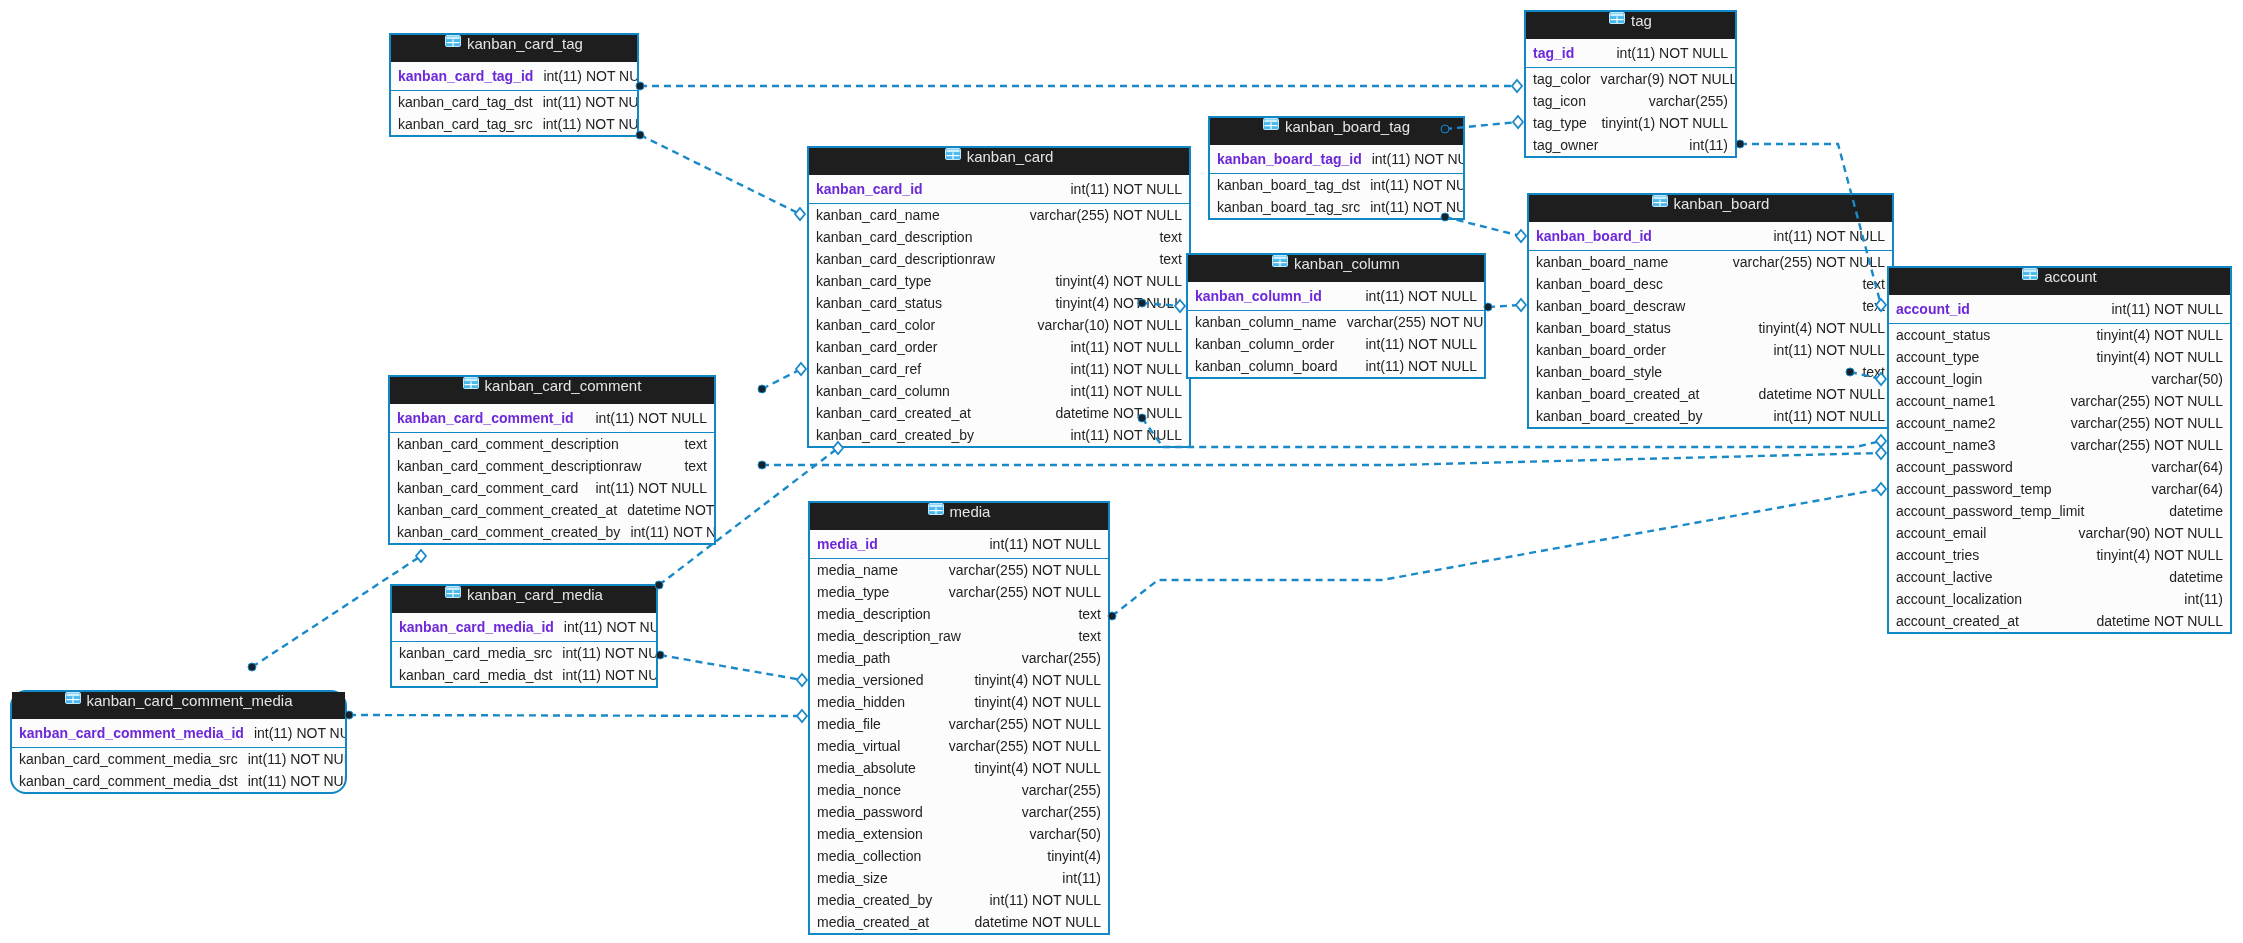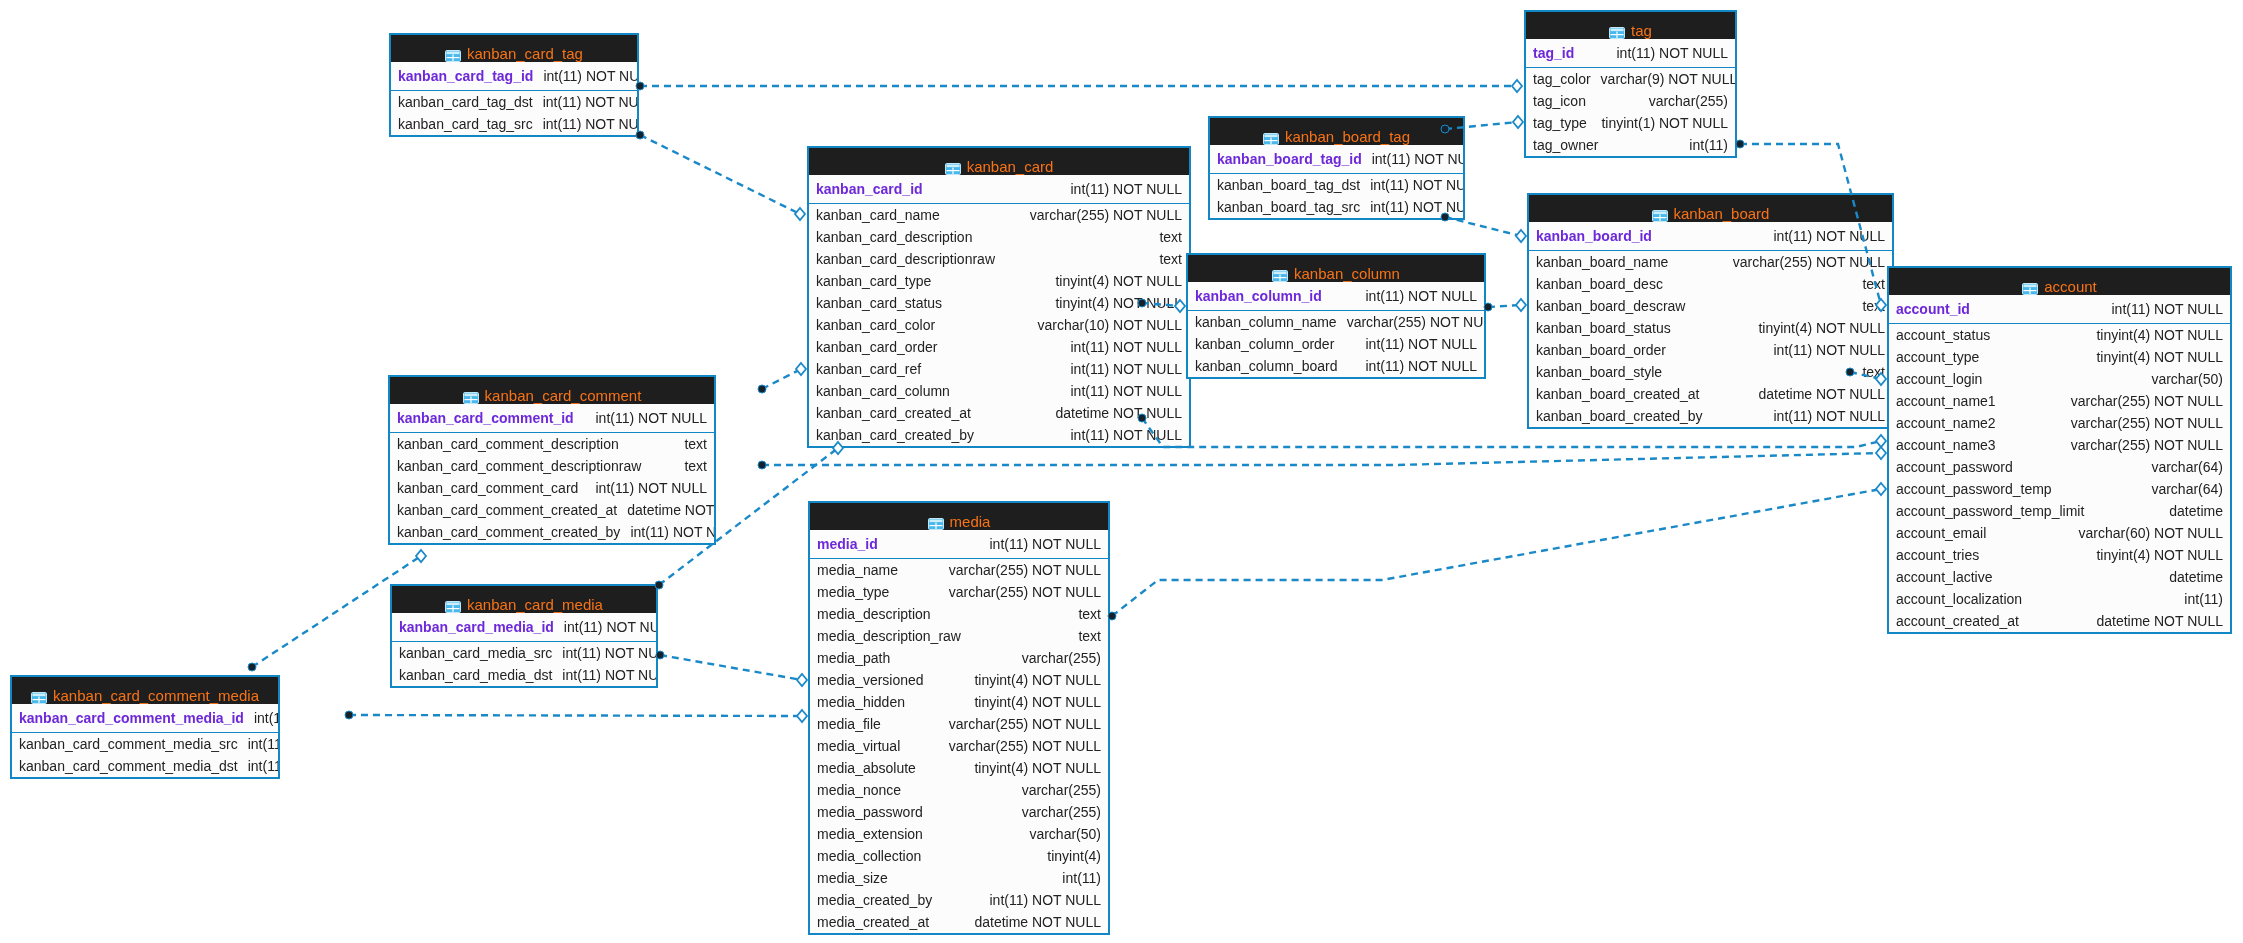--- a/index.html
+++ b/index.html
@@ -1,18 +1,18 @@
 <!DOCTYPE html>
 <html><head>
 <meta charset="utf-8">
 <style>
   html,body{margin:0;padding:0;background:#ffffff;font-family:"Liberation Sans",sans-serif;}
   #canvas{position:relative;width:2243px;height:943px;background:#ffffff;overflow:hidden;}
   .tnode{position:absolute;box-sizing:border-box;border:2px solid #1287c5;background:#fcfcfc;z-index:1;}
-  .thead{height:27px;background:#1e1e1e;color:#f97316;display:flex;align-items:flex-end;justify-content:center;gap:6px;font-size:15px;white-space:nowrap;}
+  .thead{height:27px;background:#1e1e1e;color:#e5e5e5;display:flex;align-items:flex-start;justify-content:center;gap:6px;font-size:15px;white-space:nowrap;}
   .ticon{display:inline-flex;align-items:center;}
   .trow{display:flex;justify-content:space-between;align-items:center;height:22px;line-height:22px;padding:0 7px;font-size:14px;color:#222;white-space:nowrap;overflow:hidden;}
   .trow.pk{height:28px;line-height:28px;}
   .trow.pk .cn{font-weight:bold;color:#6d28d9;}
   .cn{margin-right:10px;}
   .ct{margin-left:auto;text-align:right;}
   .tsep{border-top:1px solid #1287c5;height:0;}
   #rel-layer{position:absolute;left:0;top:0;z-index:2;pointer-events:none;}
   .rline{fill:none;stroke:#1a89c8;stroke-width:2.4;stroke-dasharray:7 5;}
   .rdot{fill:#15222b;stroke:#1a89c8;stroke-width:1;}
@@ -380,21 +380,21 @@
       <div class="trow">
         <span class="cn">account_password_temp</span>
         <span class="ct">varchar(64)</span>
       </div>
       <div class="trow">
         <span class="cn">account_password_temp_limit</span>
         <span class="ct">datetime</span>
       </div>
       <div class="trow">
         <span class="cn">account_email</span>
-        <span class="ct">varchar(60) NOT NULL</span>
+        <span class="ct">varchar(90) NOT NULL</span>
       </div>
       <div class="trow">
         <span class="cn">account_tries</span>
         <span class="ct">tinyint(4) NOT NULL</span>
       </div>
       <div class="trow">
         <span class="cn">account_lactive</span>
         <span class="ct">datetime</span>
       </div>
       <div class="trow">
@@ -463,21 +463,21 @@
       <div class="tsep"></div>
       <div class="trow">
         <span class="cn">kanban_card_media_src</span>
         <span class="ct">int(11) NOT NULL</span>
       </div>
       <div class="trow">
         <span class="cn">kanban_card_media_dst</span>
         <span class="ct">int(11) NOT NULL</span>
       </div>
     </div>
-    <div class="tnode" style="left: 10px; top: 675px; width: 270px;">
+    <div class="tnode" style="left: 10px; top: 690px; width: 337px; border-radius: 16px;">
       <div class="thead">
         <span class="ticon">
           <svg width="16" height="12" viewBox="0 0 16 12">
             <rect x="0.5" y="0.5" width="15" height="11" rx="1.2" fill="#49b8ec" stroke="#bfe7f8"></rect>
             <rect x="1.5" y="1.5" width="13" height="2.6" fill="#cdeefb"></rect>
             <line x1="8" y1="4.6" x2="8" y2="11" stroke="#ffffff" stroke-width="1.2"></line>
             <line x1="1.5" y1="7.6" x2="14.5" y2="7.6" stroke="#ffffff" stroke-width="1.2"></line>
           </svg>
         </span>
         <span>kanban_card_comment_media</span>

